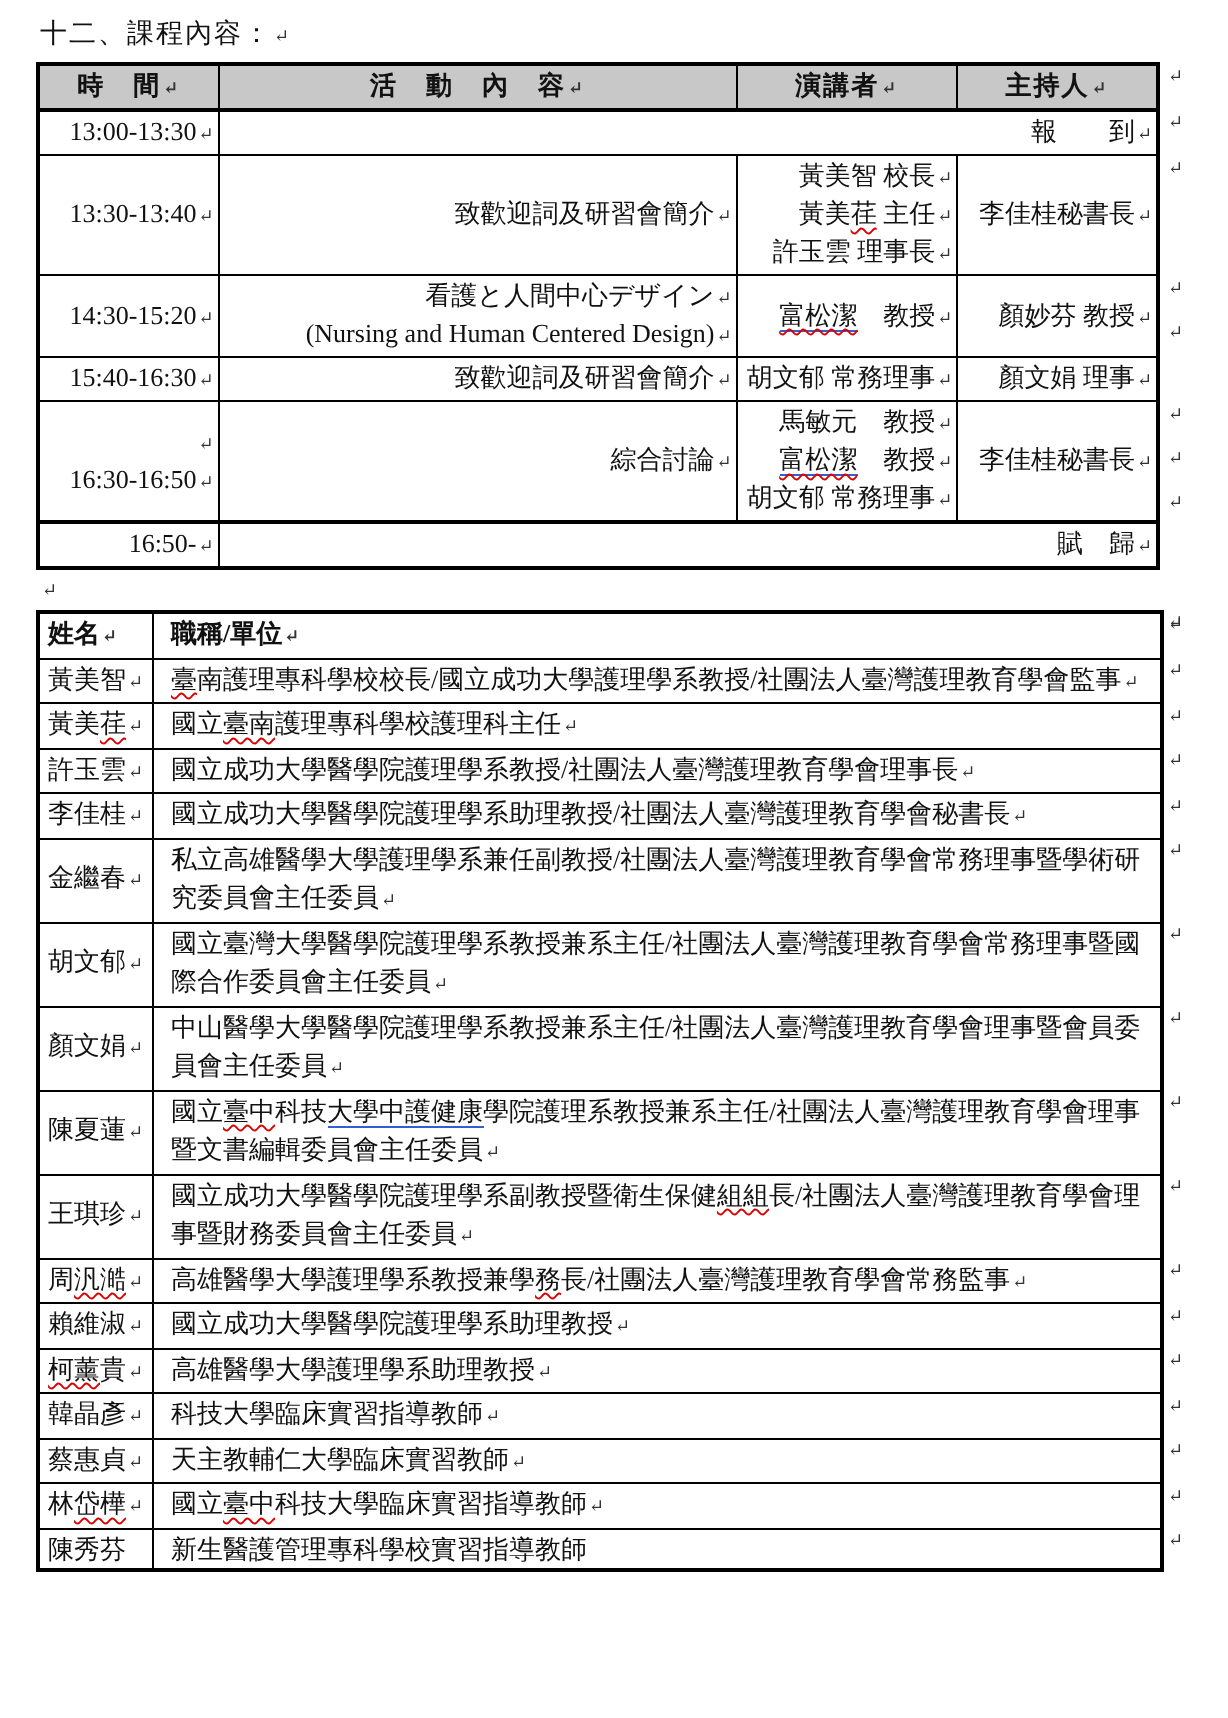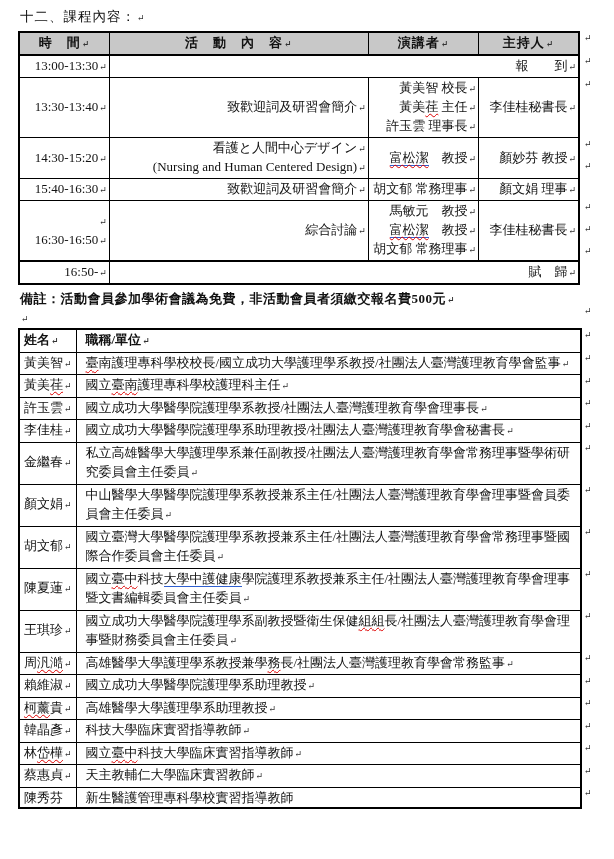--- a/index.html
+++ b/index.html
@@ -145,23 +145,20 @@
       <span class="rowmark" style="top: 25px;">↵</span>
       <span class="rowmark" style="top: 48px;">↵</span>
       <span class="rowmark" style="top: 108px;">↵</span>
       <span class="rowmark" style="top: 130px;">↵</span>
       <span class="rowmark" style="top: 171px;">↵</span>
       <span class="rowmark" style="top: 193px;">↵</span>
       <span class="rowmark" style="top: 215px;">↵</span>
       <span class="rowmark" style="top: 275px;">↵</span>
     </div>
 
-  <div class="note-line">
-    <span>備註：活動會員參加學術會議為免費，非活動會員者須繳交報名費500元</span><span class="p">↵</span>
-  </div>
 
   <div class="blank-line">
     <span class="p">↵</span>
   </div>
 
 
   <div class="tablewrap" id="wrap2">
     <table id="speakers">
       <colgroup>
           <col style="width:57px">
@@ -188,28 +185,28 @@
           </tr>
           <tr>
             <td class="name-cell"><span>李佳桂</span><span class="p">↵</span></td>
             <td class="title-cell"><span>國立成功大學醫學院護理學系助理教授/社團法人臺灣護理教育學會秘書長</span><span class="p">↵</span></td>
           </tr>
           <tr>
             <td class="name-cell"><span>金繼春</span><span class="p">↵</span></td>
             <td class="title-cell"><span>私立高雄醫學大學護理學系兼任副教授/社團法人臺灣護理教育學會常務理事暨學術研究委員會主任委員</span><span class="p">↵</span></td>
           </tr>
           <tr>
+            <td class="name-cell"><span>胡文郁</span><span class="p">↵</span></td>
+            <td class="title-cell"><span>國立臺灣大學醫學院護理學系教授兼系主任/社團法人臺灣護理教育學會常務理事暨國際合作委員會主任委員</span><span class="p">↵</span></td>
+          </tr>
+          <tr>
             <td class="name-cell"><span>顏文娟</span><span class="p">↵</span></td>
             <td class="title-cell"><span>中山醫學大學醫學院護理學系教授兼系主任/社團法人臺灣護理教育學會理事暨會員委員會主任委員</span><span class="p">↵</span></td>
           </tr>
           <tr>
-            <td class="name-cell"><span>胡文郁</span><span class="p">↵</span></td>
-            <td class="title-cell"><span>國立臺灣大學醫學院護理學系教授兼系主任/社團法人臺灣護理教育學會常務理事暨國際合作委員會主任委員</span><span class="p">↵</span></td>
-          </tr>
-          <tr>
             <td class="name-cell"><span>陳夏蓮</span><span class="p">↵</span></td>
             <td class="title-cell"><span>國立</span><span class="m">臺中</span><span>科技</span><span class="l">大學中護健康</span><span>學院護理系教授兼系主任/社團法人臺灣護理教育學會理事暨文書編輯委員會主任委員</span><span class="p">↵</span></td>
           </tr>
           <tr>
             <td class="name-cell"><span>王琪珍</span><span class="p">↵</span></td>
             <td class="title-cell"><span>國立成功大學醫學院護理學系副教授暨衛生保健</span><span class="m">組組</span><span>長/社團法人臺灣護理教育學會理事暨財務委員會主任委員</span><span class="p">↵</span></td>
           </tr>
           <tr>
             <td class="name-cell"><span>周</span><span class="m">汎澔</span><span class="p">↵</span></td>
             <td class="title-cell"><span>高雄醫學大學護理學系教授兼學</span><span class="m">務</span><span>長/社團法人臺灣護理教育學會常務監事</span><span class="p">↵</span></td>
@@ -220,26 +217,26 @@
           </tr>
           <tr>
             <td class="name-cell"><span class="m">柯薰</span><span>貴</span><span class="p">↵</span></td>
             <td class="title-cell"><span>高雄醫學大學護理學系助理教授</span><span class="p">↵</span></td>
           </tr>
           <tr>
             <td class="name-cell"><span>韓晶彥</span><span class="p">↵</span></td>
             <td class="title-cell"><span>科技大學臨床實習指導教師</span><span class="p">↵</span></td>
           </tr>
           <tr>
+            <td class="name-cell"><span>蔡惠貞</span><span class="p">↵</span></td>
+            <td class="title-cell"><span>天主教輔仁大學臨床實習教師</span><span class="p">↵</span></td>
+          </tr>
+          <tr>
             <td class="name-cell"><span>林</span><span class="m">岱樺</span><span class="p">↵</span></td>
             <td class="title-cell"><span>國立</span><span class="m">臺中</span><span>科技大學臨床實習指導教師</span><span class="p">↵</span></td>
-          </tr>
-          <tr>
-            <td class="name-cell"><span>蔡惠貞</span><span class="p">↵</span></td>
-            <td class="title-cell"><span>天主教輔仁大學臨床實習教師</span><span class="p">↵</span></td>
           </tr>
           <tr>
             <td class="name-cell"><span>陳秀芬</span></td>
             <td class="title-cell"><span>新生醫護管理專科學校實習指導教師</span></td>
           </tr>
         </tbody>
     </table>
   <span class="rowmark" style="top: 2px;">↵</span>
       <span class="rowmark" style="top: 25px;">↵</span>
       <span class="rowmark" style="top: 48px;">↵</span>

